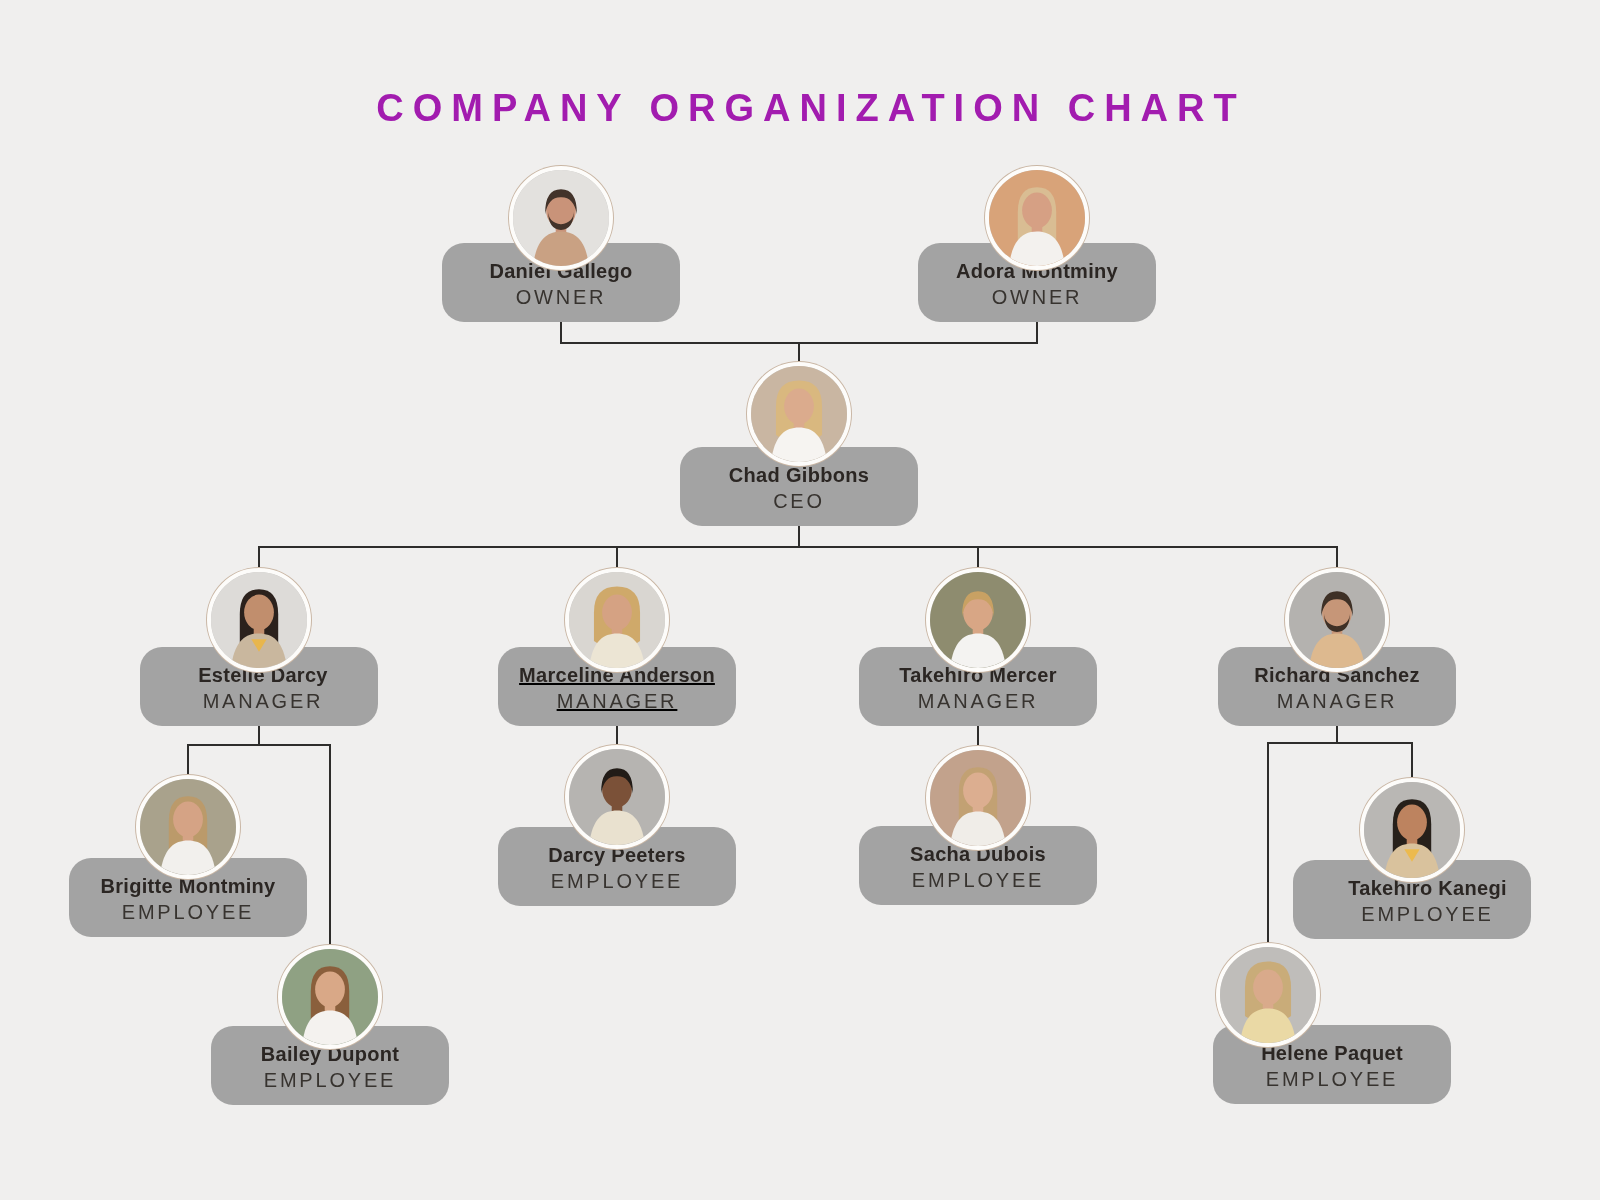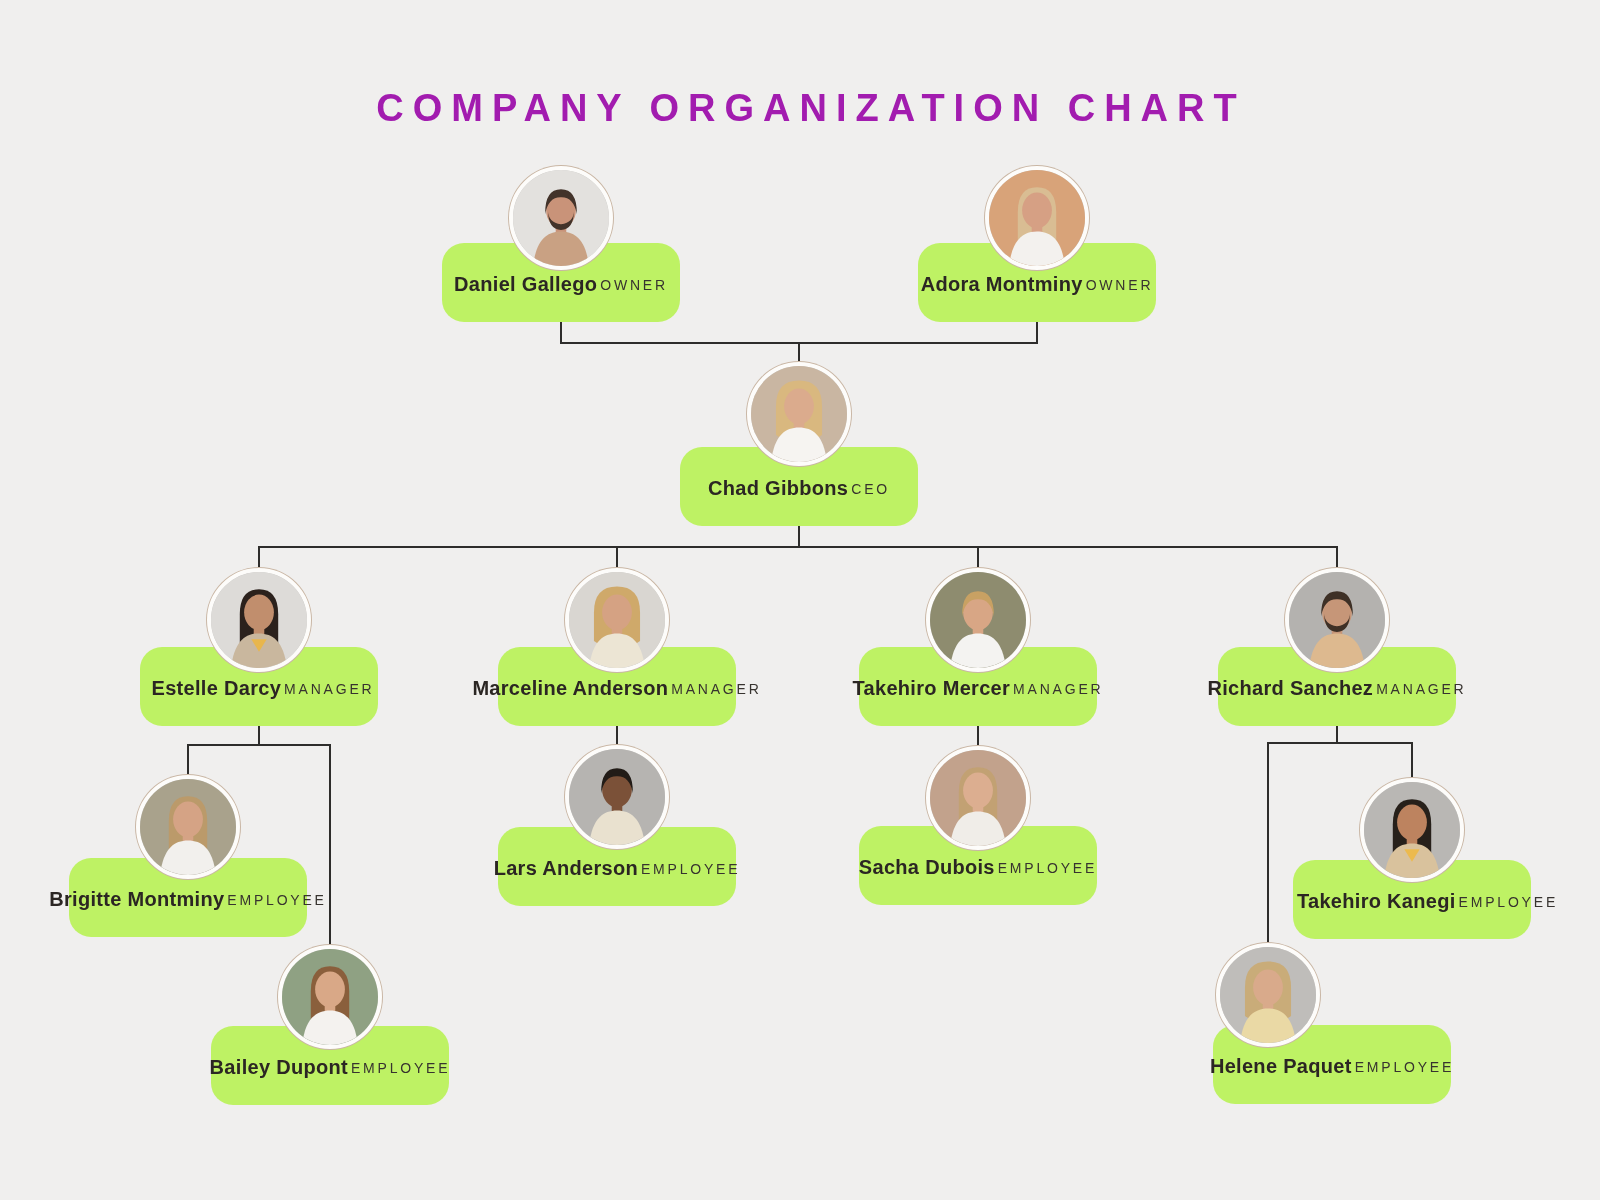--- a/index.html
+++ b/index.html
@@ -24,40 +24,40 @@
     font-size: 38px;
     font-weight: 600;
     letter-spacing: 9px;
     color: #a21caf;
     white-space: nowrap;
   }
   .card {
     position: absolute;
     width: 238px;
     height: 79px;
-    background: #bef264;
+    background: #a3a3a3;
     border-radius: 22px;
     display: flex;
-    flex-direction: row;
+    flex-direction: column;
     align-items: center;
     justify-content: center;
     gap: 3px;
     z-index: 2;
     box-sizing: border-box;
     padding-top: 4px;
   }
   .person-name {
     font-size: 20px;
     font-weight: 700;
     color: #2b2623;
     letter-spacing: 0.3px;
     white-space: nowrap;
   }
   .person-role {
-    font-size: 14px;
+    font-size: 20px;
     font-weight: 400;
     letter-spacing: 2.8px;
     color: #37332f;
     white-space: nowrap;
   }
   .avatar {
     position: absolute;
     width: 96px;
     height: 96px;
     border-radius: 50%;
@@ -171,21 +171,21 @@
     <rect x="44.5" y="50" width="11" height="18" rx="3.5" fill="#c18e6d"></rect>
     <path d="M50 64 C36 64 24 72 21 100 L79 100 C76 72 64 64 50 64 Z" fill="#c9b79e"></path>
     <path d="M42 70 L50 83 L58 70 Z" fill="#e8b64c"></path>
     <ellipse cx="50" cy="42" rx="15.5" ry="18.5" fill="#c18e6d"></ellipse>
 
   </svg>
         </div>
   </div>
 
   <div class="node">
-    <div class="card" style="left: 498px; top: 647px;">
+    <div class="card" style="left: 498px; top: 647px; text-decoration: underline;">
       <div class="person-name">Marceline Anderson</div>
       <div class="person-role">MANAGER</div>
     </div>
     <div class="avatar" style="left: 565px; top: 568px;">
           <svg viewBox="0 0 100 100" xmlns="http://www.w3.org/2000/svg">
     <rect x="0" y="0" width="100" height="100" fill="#d9d6d1"></rect>
     <path d="M50 15 Q74 15 74 42 L74 72 Q62 81 50 81 Q38 81 26 72 L26 42 Q26 15 50 15 Z" fill="#cfa96a"></path>
     <rect x="44.5" y="50" width="11" height="18" rx="3.5" fill="#d5a283"></rect>
     <path d="M50 64 C36 64 24 72 21 100 L79 100 C76 72 64 64 50 64 Z" fill="#ece5d4"></path>
 
@@ -263,21 +263,21 @@
     <path d="M50 64 C36 64 24 72 21 100 L79 100 C76 72 64 64 50 64 Z" fill="#f4f2ef"></path>
 
     <ellipse cx="50" cy="42" rx="15.5" ry="18.5" fill="#d9a887"></ellipse>
 
   </svg>
         </div>
   </div>
 
   <div class="node">
     <div class="card" style="left: 498px; top: 827px;">
-      <div class="person-name">Lars Anderson</div>
+      <div class="person-name">Darcy Peeters</div>
       <div class="person-role">EMPLOYEE</div>
     </div>
     <div class="avatar" style="left: 565px; top: 745px;">
           <svg viewBox="0 0 100 100" xmlns="http://www.w3.org/2000/svg">
     <rect x="0" y="0" width="100" height="100" fill="#b6b4b1"></rect>
 
     <rect x="44.5" y="50" width="11" height="18" rx="3.5" fill="#7b5138"></rect>
     <path d="M50 64 C36 64 24 72 21 100 L79 100 C76 72 64 64 50 64 Z" fill="#e9e1cf"></path>
 
     <ellipse cx="50" cy="42" rx="15.5" ry="18.5" fill="#7b5138"></ellipse>

